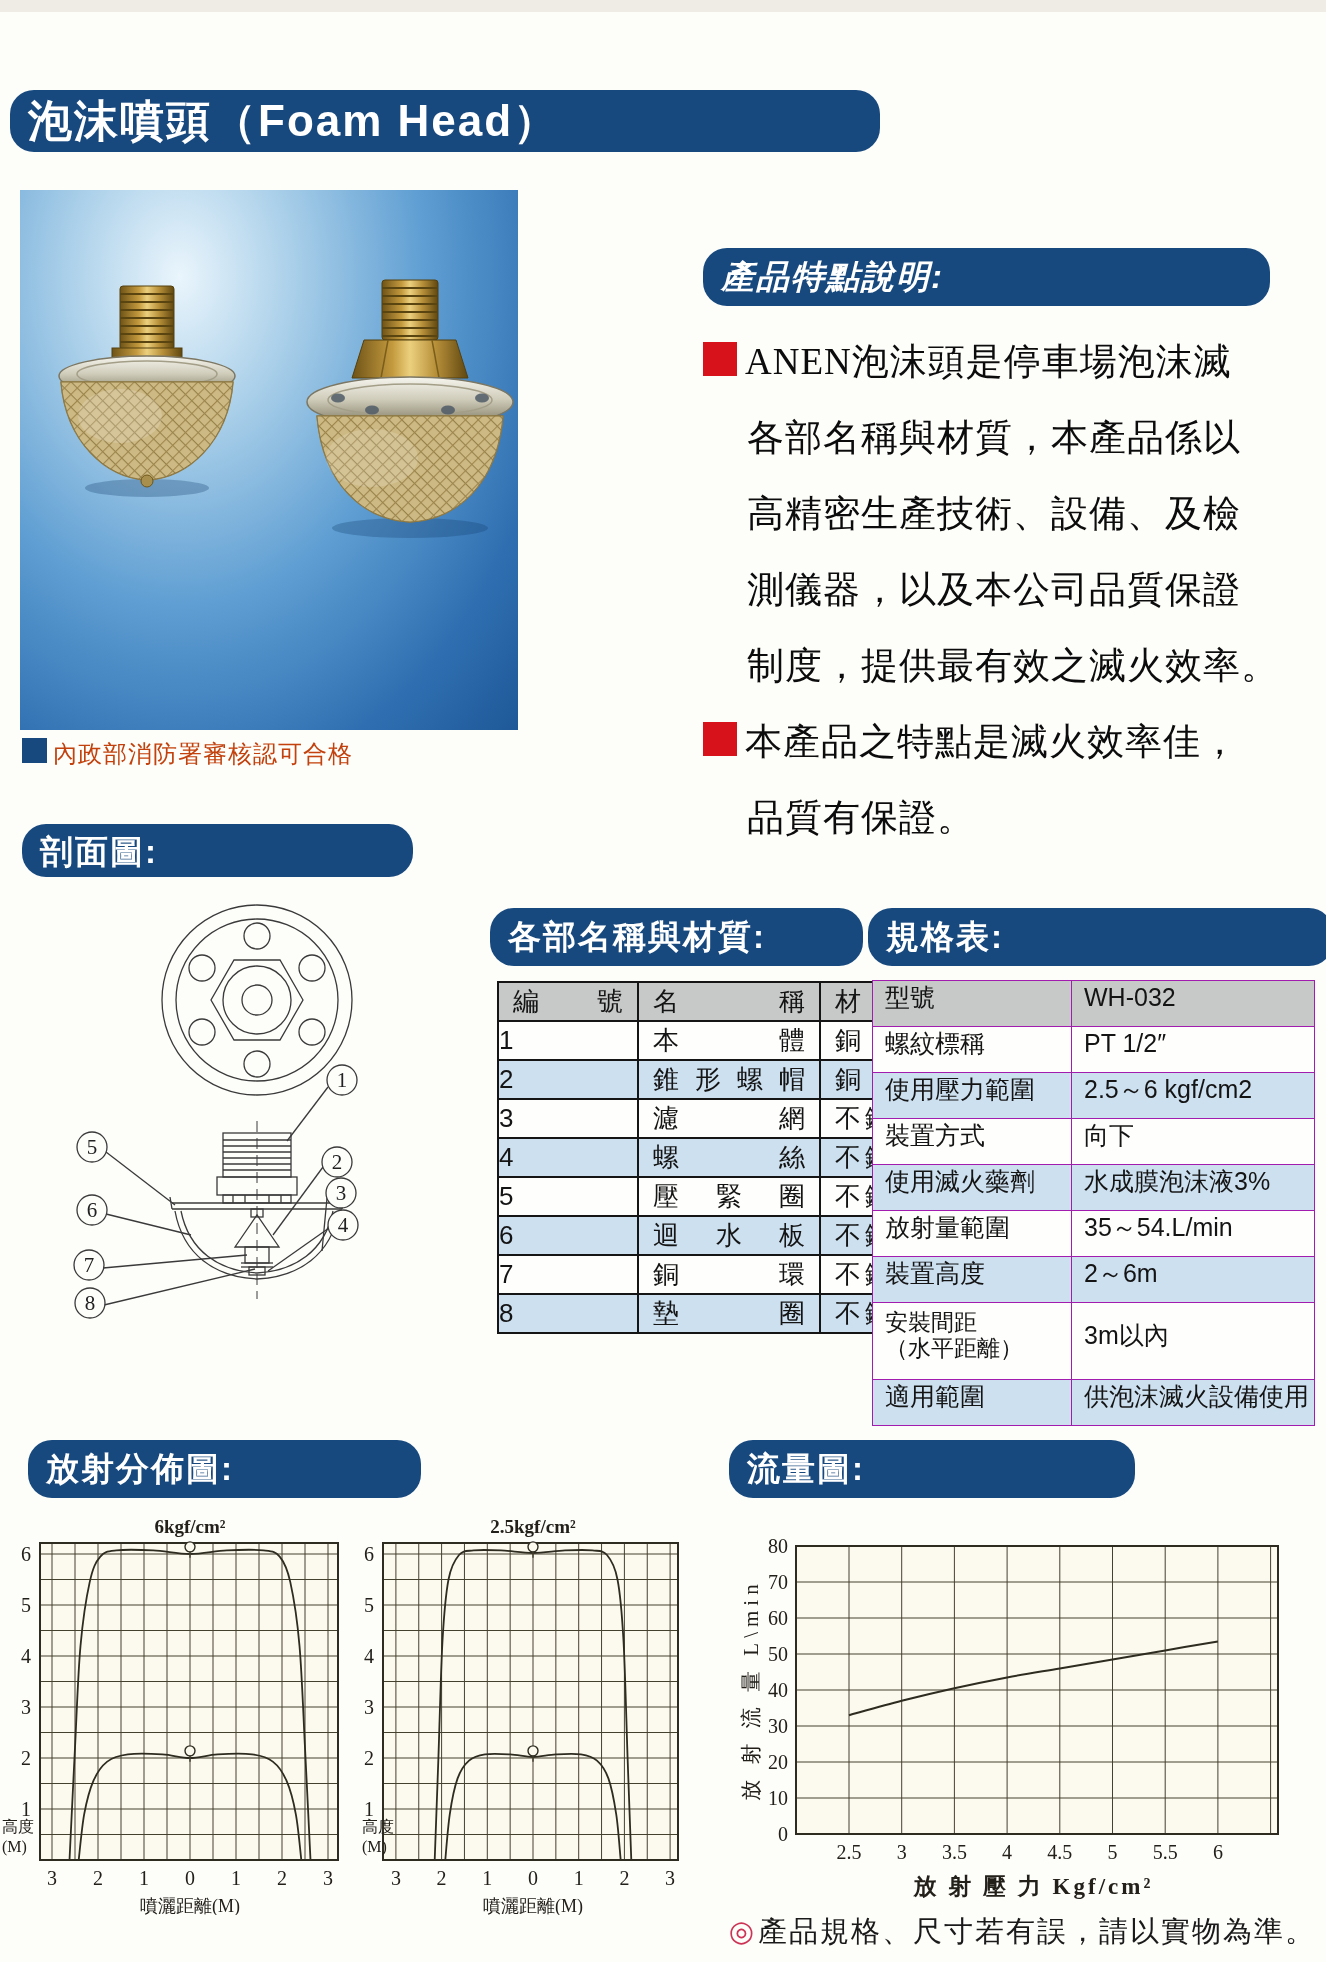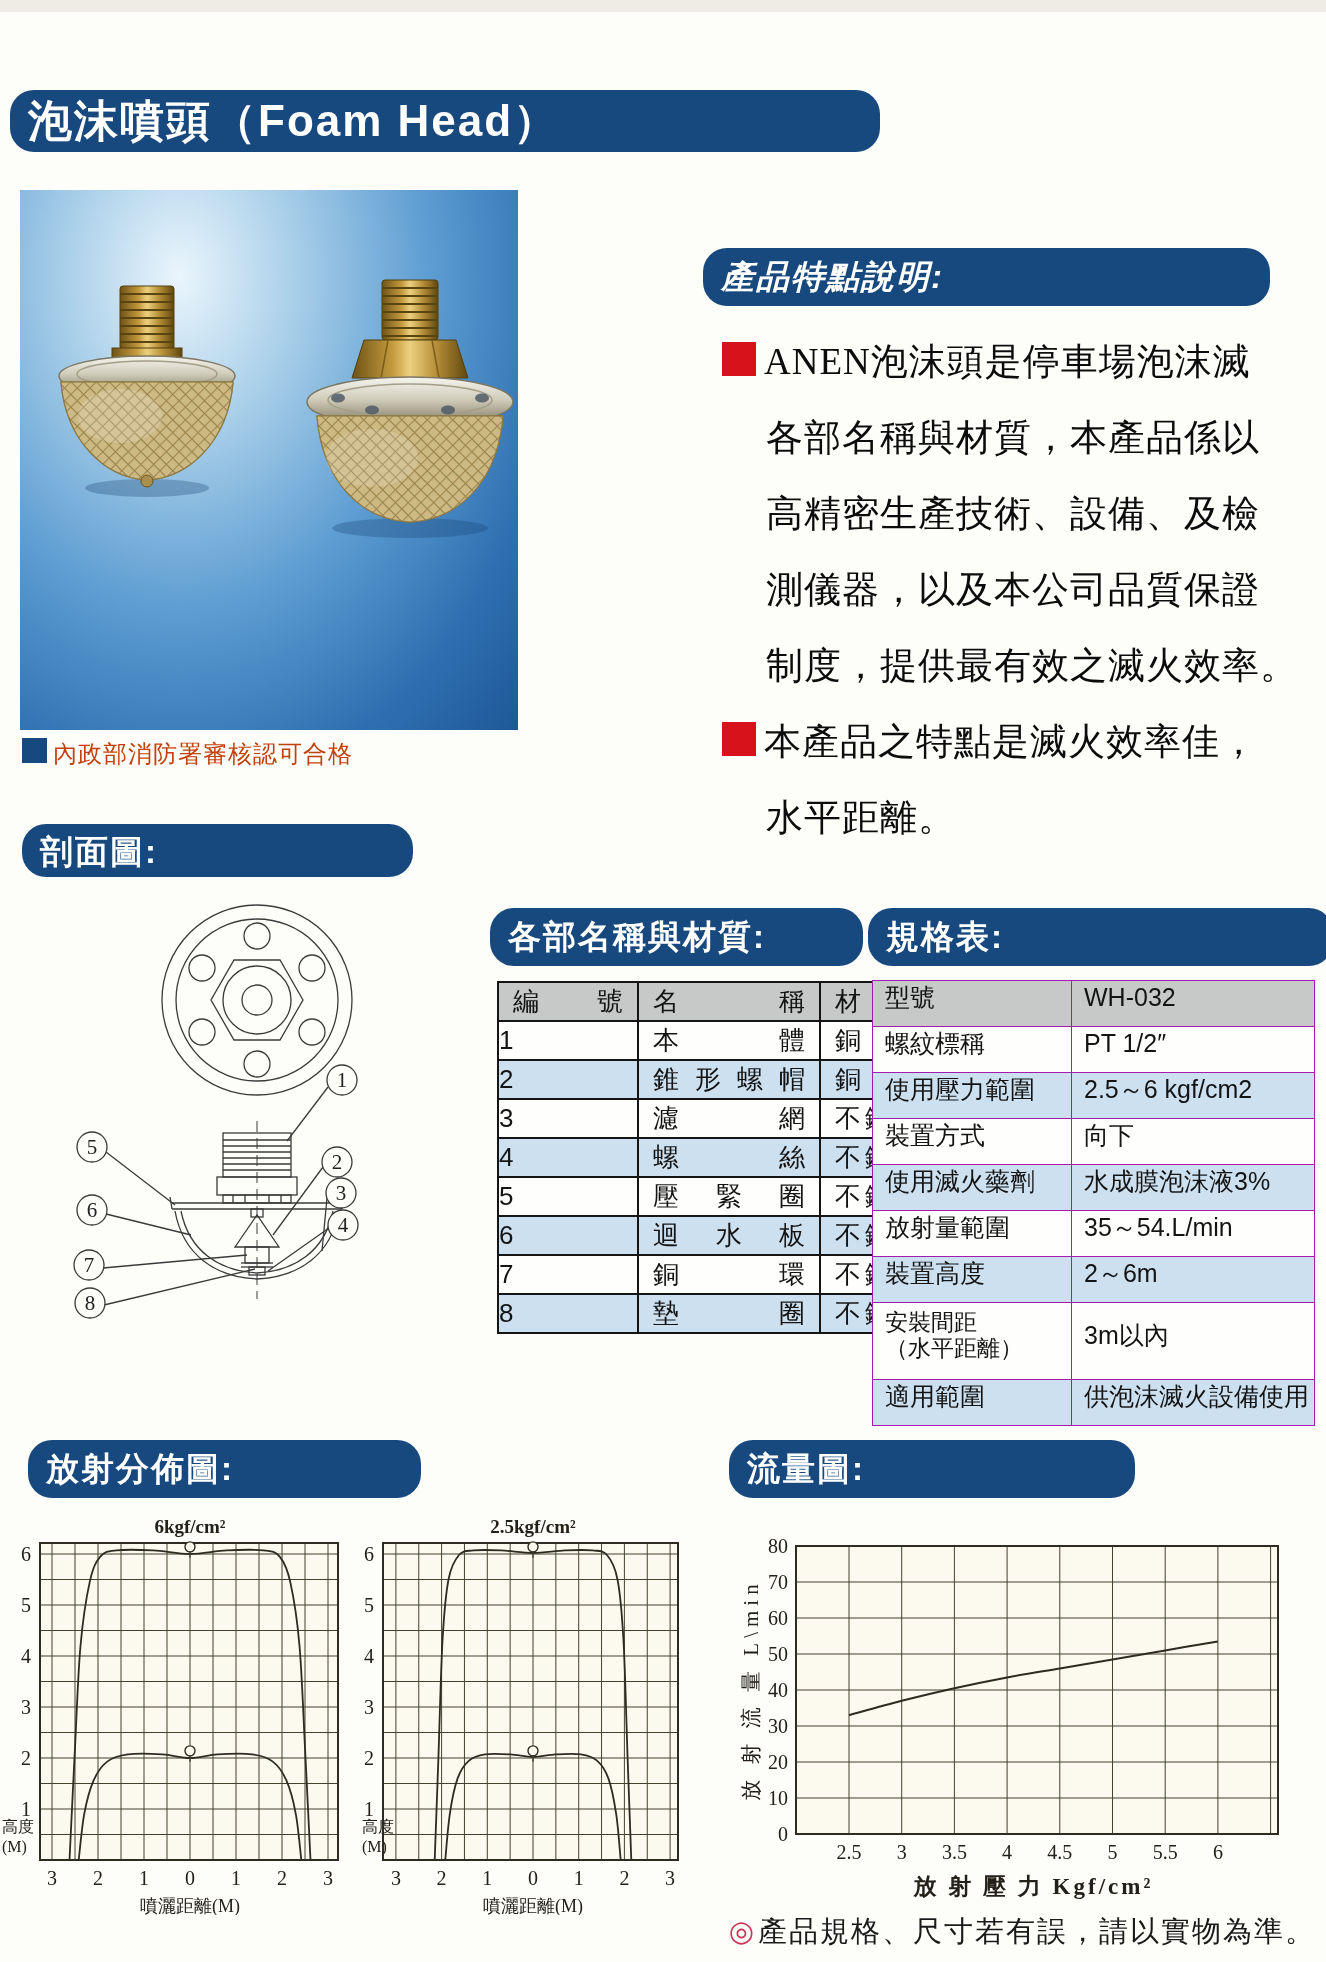--- a/index.html
+++ b/index.html
@@ -10,21 +10,21 @@
        font-family:"Liberation Sans",sans-serif;letter-spacing:2px;border-radius:24px;}
   .title-bar{left:10px;top:90px;width:852px;height:62px;font-size:44px;line-height:62px;padding-left:18px;}
   .sec-bar{font-size:33px;line-height:58px;padding-left:18px;}
   .photo{position:absolute;left:20px;top:190px;width:498px;height:540px;
          background:radial-gradient(ellipse at 32% 16%, #eaf5fc 0%, #a9cfe9 24%, #5d9dd2 52%, #2f6fb1 80%, #1e5898 100%);}
   .photo-caption{position:absolute;left:22px;top:738px;font-size:24px;color:#c2410c;
          font-family:"Liberation Serif",serif;letter-spacing:1px;}
   .blue-bullet{display:inline-block;width:25px;height:25px;background:#17497e;margin-right:6px;vertical-align:-1px;}
   .features{position:absolute;left:703px;top:324px;width:566px;color:#0c0c0c;
          font-family:"Liberation Serif",serif;font-size:37px;line-height:76px;letter-spacing:1px;}
-  .f-line{white-space:nowrap;margin-left:19px;}
+  .f-line{white-space:nowrap;}
   .f-cont{padding-left:44px;}
   .red-bullet{display:inline-block;width:34px;height:34px;background:#d8121a;margin-right:8px;vertical-align:-2px;}
   table{border-collapse:collapse;position:absolute;table-layout:fixed;color:#141414;}
   .parts-table{left:497px;top:981px;width:348px;font-size:26px;}
   .parts-table td{border:2px solid #151515;height:37px;padding:0;}
   .parts-table .no{width:110px;}
   .parts-table .nm{width:152px;}
   .parts-table .mt{width:86px;}
   .j{text-align:justify;text-align-last:justify;padding:0 14px !important;}
   .spec-table{left:872px;top:980px;width:443px;font-size:25px;}
@@ -126,21 +126,21 @@
   </div>
 
   <div class="bar sec-bar" style="left:703px;top:248px;width:549px;height:58px;font-style:italic;">產品特點說明:</div>
   <div class="features">
     <div class="f-line"><span class="red-bullet"></span><span>ANEN泡沫頭是停車場泡沫滅</span></div>
     <div class="f-line f-cont">各部名稱與材質，本產品係以</div>
     <div class="f-line f-cont">高精密生產技術、設備、及檢</div>
     <div class="f-line f-cont">測儀器，以及本公司品質保證</div>
     <div class="f-line f-cont">制度，提供最有效之滅火效率。</div>
     <div class="f-line"><span class="red-bullet"></span><span>本產品之特點是滅火效率佳，</span></div>
-    <div class="f-line f-cont">水平距離。</div>
+    <div class="f-line f-cont">品質有保證。</div>
   </div>
 
   <div class="bar sec-bar" style="left:22px;top:824px;width:373px;height:53px;line-height:56px;">剖面圖:</div>
 
   <svg class="abs" style="left:25px;top:895px;" width="375" height="450" viewBox="0 0 375 450">
     <g fill="none" stroke="#3a3a3a" stroke-width="1.3">
 
       <circle cx="232" cy="105" r="95"></circle>
       <circle cx="232" cy="105" r="81"></circle>
       <circle cx="232" cy="41" r="13"></circle>

